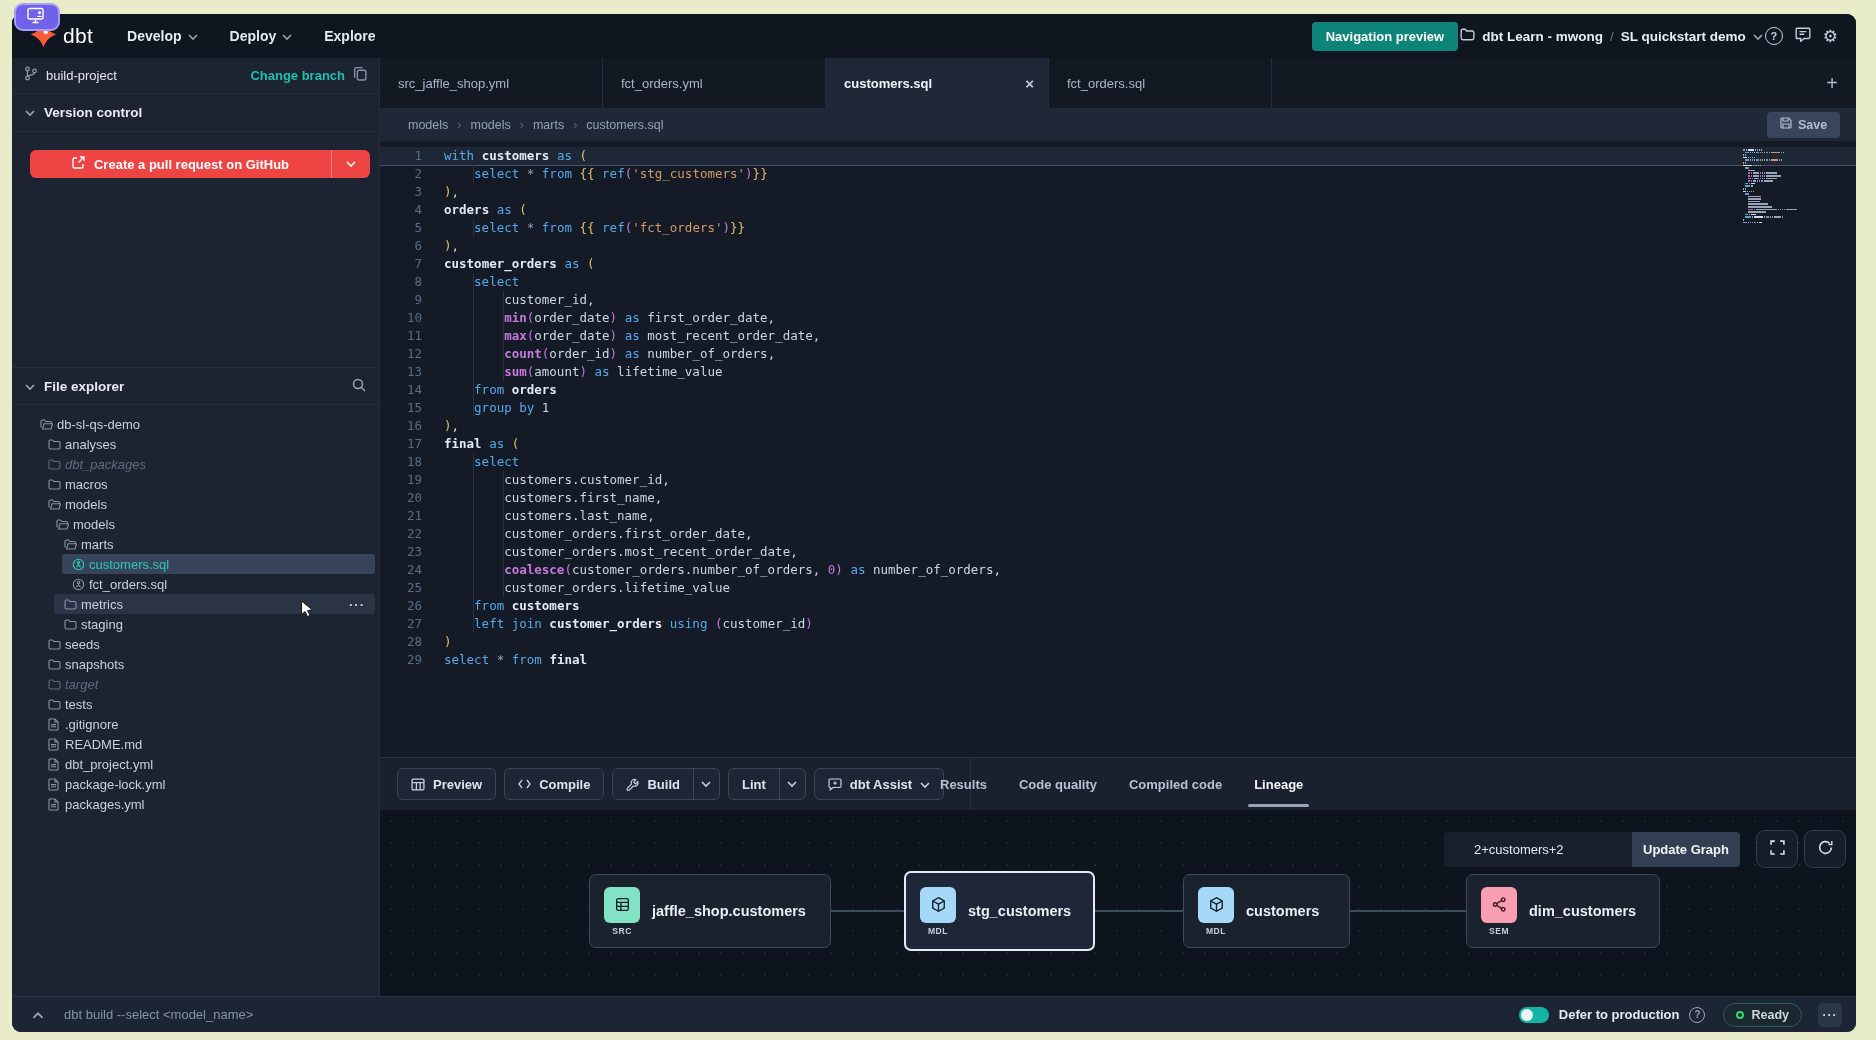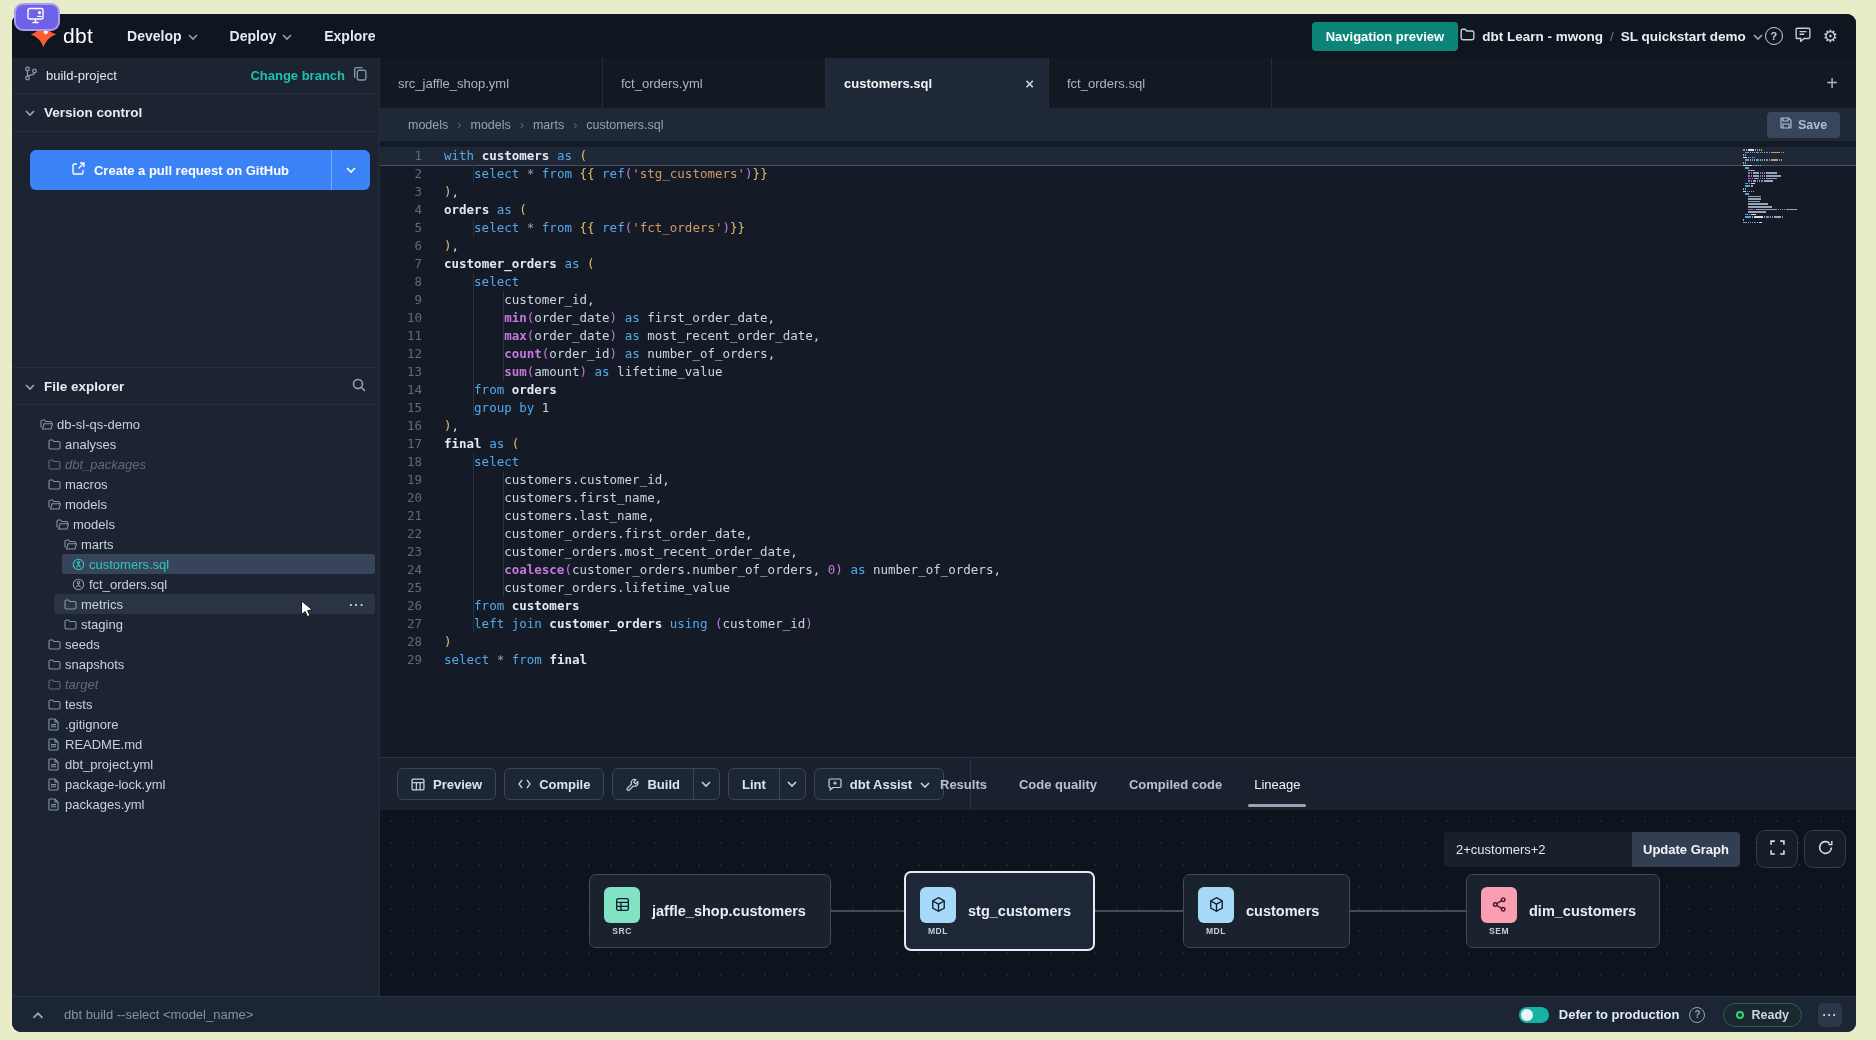--- a/index.html
+++ b/index.html
@@ -37,22 +37,22 @@
              background:#1b2430; border-right:1px solid #242e3c; }
   .branch-row { height:36px; display:flex; align-items:center; padding:0 12px; gap:8px;
                 border-bottom:1px solid #242e3c; }
   .branch-name { color:#dfe6ee; font-size:13px; }
   .branch-row .grow { flex:1; }
   .change-branch { color:#21bfae; font-size:13px; font-weight:600; cursor:pointer; }
   .copy-icon { color:#8894a6; }
   .section-header { height:38px; display:flex; align-items:center; gap:9px; padding:0 13px;
                     border-bottom:1px solid #242e3c; color:#e6ecf4; font-size:13.5px; font-weight:700; }
   .section-header svg { color:#9aa7b9; }
-  .pr-btn { position:absolute; left:18px; top:92px; width:340px; height:40px;
-            background:#3b82f6; border-radius:6px; display:flex; align-items:stretch;
+  .pr-btn { position:absolute; left:18px; top:92px; width:340px; height:28px;
+            background:#ef4444; border-radius:6px; display:flex; align-items:stretch;
             color:#fff; cursor:pointer; }
   .pr-main { flex:1; display:flex; align-items:center; justify-content:center; gap:9px;
              font-size:13px; font-weight:600; border-right:1px solid rgba(255,255,255,.35); }
   .pr-dd { width:38px; display:flex; align-items:center; justify-content:center; }
   .fe-header { position:absolute; left:0; right:0; top:309px; border-top:1px solid #242e3c; }
   .fe-header .grow { flex:1; }
   .fe-search { color:#97a3b5; cursor:pointer; }
   .tree { position:absolute; left:0; right:0; top:356px; bottom:0; overflow:hidden; }
   .tree-row { position:relative; height:20px; display:flex; align-items:center;
               font-size:13px; color:#c7d1de; cursor:pointer; }
@@ -112,38 +112,38 @@
   .btn-group { display:flex; align-items:stretch; height:32px; margin-right:8px;
                border:1px solid #3a4558; border-radius:6px; background:#1d2634; color:#dde4ee; }
   .btn-main { display:flex; align-items:center; gap:8px; padding:0 13px; font-size:13px; font-weight:600; cursor:pointer; }
   .btn-main .bicon { color:#c7d1de; display:flex; }
   .btn-dd { width:26px; display:flex; align-items:center; justify-content:center;
             border-left:1px solid #3a4558; cursor:pointer; color:#c7d1de; }
   .pt-divider { width:1px; align-self:stretch; background:#2a3444; margin-left:18px; }
   .ptabs { position:absolute; left:560px; top:0; height:53px; display:flex; align-items:center; gap:32px; }
   .ptab { position:relative; color:#b6c1d1; font-size:13px; font-weight:600; height:53px;
           display:flex; align-items:center; cursor:pointer; }
-  .ptab.active { color:#f2f5f9; font-weight:400; }
+  .ptab.active { color:#f2f5f9; font-weight:700; }
   .ptab.active::after { content:""; position:absolute; left:-6px; right:-6px; bottom:4px; height:3px;
                         border-radius:2px; background:#98a4b6; }
 
   .canvas { position:absolute; left:0; right:0; top:53px; bottom:0; background:#0e141d;
             background-image:radial-gradient(circle, #1b2532 1px, transparent 1.3px);
             background-size:22px 22px; overflow:hidden; }
   .ln-edge { position:absolute; height:2px; background:#3f4b5e; top:100px; }
   .ln-node { position:absolute; top:64px; height:74px; background:#1a222e; border:1px solid #3e4a5e;
              border-radius:7px; display:flex; align-items:center; padding:0 14px; gap:12px; cursor:pointer; }
   .ln-node.selected { border:2px solid #e6ecf4; background:#1d2737; top:61px; height:80px; }
   .ln-tagwrap { display:flex; flex-direction:column; align-items:center; gap:3px; }
   .ln-tagicon { width:36px; height:36px; border-radius:6px; display:flex; align-items:center; justify-content:center; }
   .ln-taglabel { font-size:8.5px; font-weight:700; letter-spacing:.6px; color:#c4cedd; }
   .ln-name { color:#e8edf4; font-size:14.5px; font-weight:600; white-space:nowrap; }
   .ln-selector { position:absolute; top:22px; height:35px; display:flex; }
   .ln-sel-input { width:188px; background:#19202c; color:#e3eaf2; font-size:13px; display:flex;
-                  align-items:center; padding:0 12px; border-radius:4px 0 0 4px; }
+                  align-items:center; padding:0 30px; border-radius:4px 0 0 4px; }
   .ln-sel-btn { width:108px; background:#323e52; color:#f2f5f9; font-size:13px; font-weight:700;
                 display:flex; align-items:center; justify-content:center; border-radius:0 4px 4px 0; cursor:pointer; }
   .ln-iconbtn { position:absolute; top:20px; width:42px; height:38px; background:#161d29;
                 border:1px solid #323e50; border-radius:9px; display:flex; align-items:center;
                 justify-content:center; color:#d7dee8; cursor:pointer; }
 
   
   .statusbar { position:absolute; left:0; right:0; bottom:0; height:36px; background:#1b2533;
                border-top:1px solid #2a3647; display:flex; align-items:center; padding:0 14px; }
   .sb-chevron { width:24px; height:22px; display:flex; align-items:center; justify-content:center;

